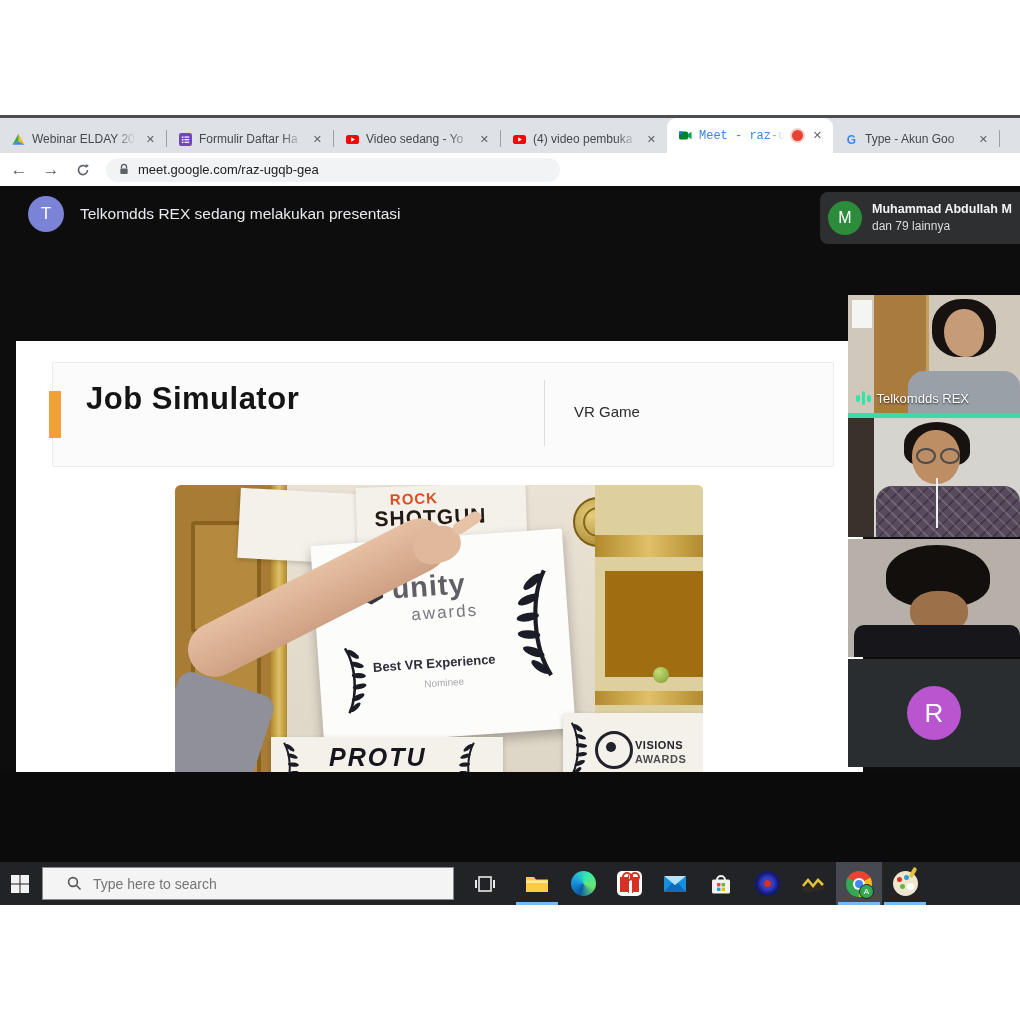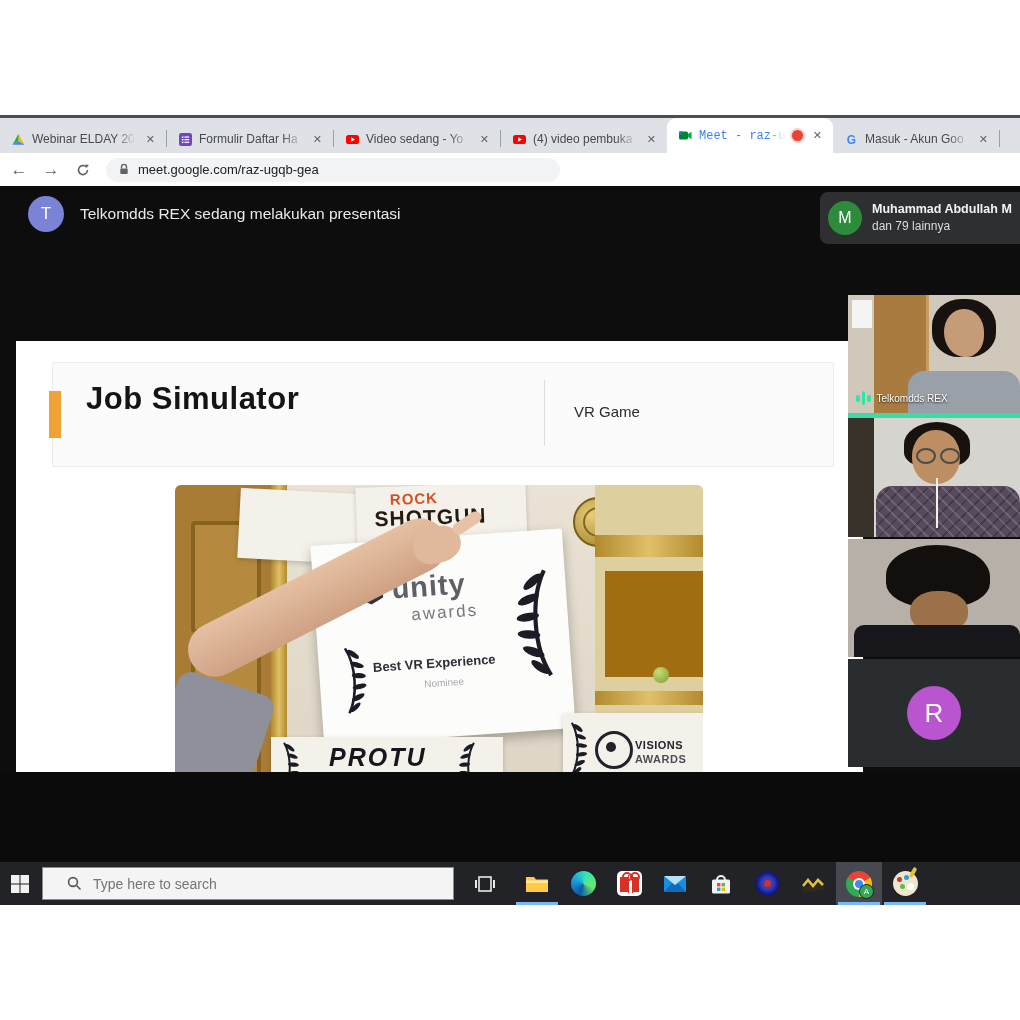--- a/index.html
+++ b/index.html
@@ -78,21 +78,21 @@
            background:linear-gradient(#e6c0a3,#cfa184);transform:rotate(-27deg);transform-origin:left center;}
   .hand{left:238px;top:42px;width:48px;height:36px;border-radius:45%;background:#e0b99c;transform:rotate(-18deg);}
   .finger{left:276px;top:32px;width:32px;height:12px;border-radius:6px;background:#e6c2a6;transform:rotate(-34deg);}
   .marker{left:250px;top:52px;width:26px;height:13px;border-radius:7px;background:#5ab4e4;transform:rotate(-28deg);}
 
   .blackbar{left:0;top:586px;width:1020px;height:90px;background:#0b0b0b;}
 
   
   .tile{left:848px;width:172px;overflow:hidden;}
   .tile-label{position:absolute;left:8px;bottom:7px;display:flex;align-items:center;gap:6px;
-      color:#ffffff;font-size:10px;text-shadow:0 1px 2px rgba(0,0,0,.8);}
+      color:#ffffff;font-size:13px;text-shadow:0 1px 2px rgba(0,0,0,.8);}
   .eq{display:flex;align-items:center;gap:2px;height:16px;}
   .eq i{display:block;width:3.5px;border-radius:2px;background:#2ee6a8;}
   .speakbar{left:848px;top:227px;width:172px;height:5px;background:#3fd9a8;}
   .hair{background:#17120f;}
   .avatarR{left:59px;top:27px;width:54px;height:54px;border-radius:50%;background:#b855cf;color:#fff;
       font-size:26px;display:flex;align-items:center;justify-content:center;}
 
   
   .taskbar{left:0;top:862px;width:1020px;height:43px;background:#222326;display:flex;align-items:center;}
   .tb-slot{width:46px;height:43px;display:flex;align-items:center;justify-content:center;flex:0 0 auto;position:relative;}
@@ -178,21 +178,21 @@
     </svg>
     <span class="title">Meet - raz-ug</span>
     <span class="recdot"></span>
     <span class="close">✕</span>
   </div>
 
   <div class="tab">
     <svg class="favicon" viewBox="0 0 12 12">
       <text x="6" y="9.8" font-size="11" font-weight="bold" text-anchor="middle" fill="#4285f4" font-family="Liberation Sans, sans-serif">G</text>
     </svg>
-    <span class="title">Masuk - Akun Goo</span>
+    <span class="title">Type - Akun Goo</span>
     <span class="close">✕</span>
   </div>
   <div class="tab-div"></div>
   <div class="tab-sliver"></div>
 </div>
 
 <div class="abs toolbar">
   <div class="navbtn">←</div>
   <div class="navbtn">→</div>
   <div class="navbtn">

